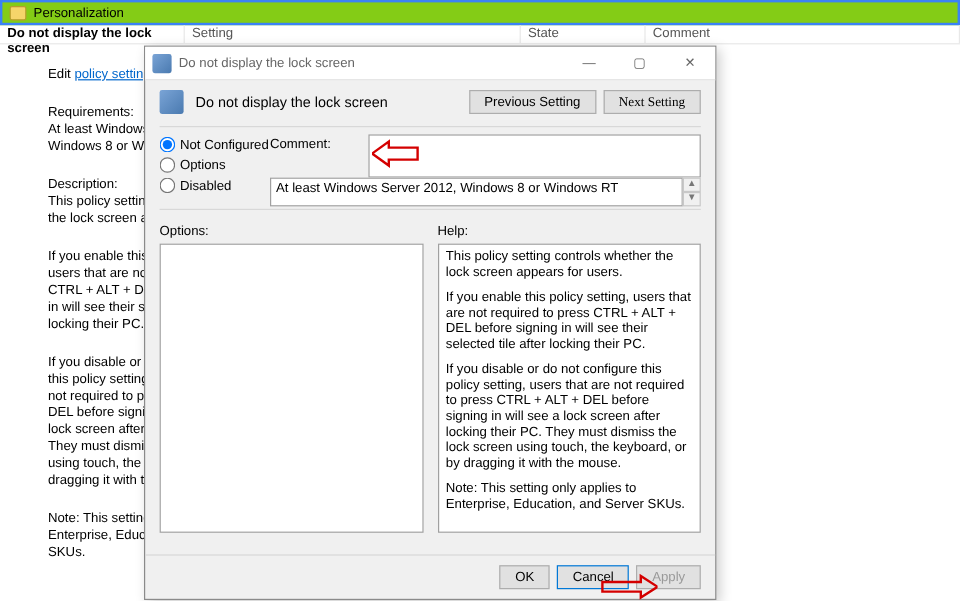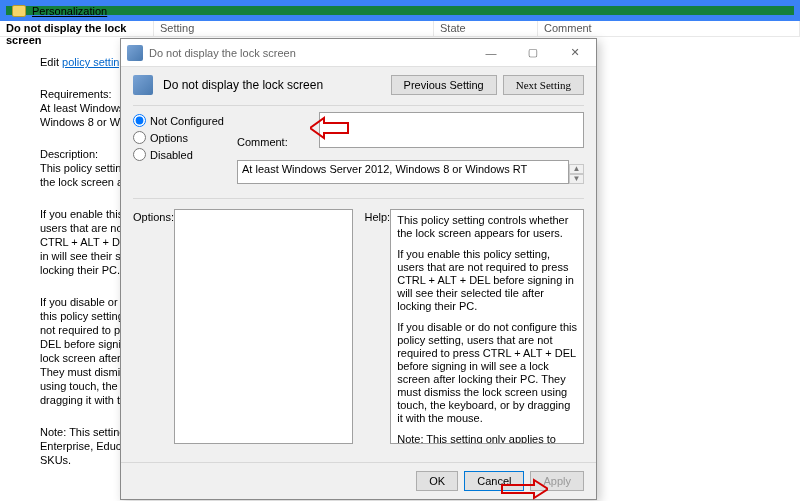--- a/index.html
+++ b/index.html
@@ -1,18 +1,18 @@
 <!DOCTYPE html>
 <html><head>
 <meta charset="utf-8">
 <style>
 * { box-sizing: border-box; font-family: "Segoe UI", Tahoma, sans-serif; font-size: 11px; }
 body { margin: 0; background: #fff; color: #000; width: 800px; height: 501px; overflow: hidden; position: relative; }
 .bg { position: absolute; inset: 0; background: #fff; }
-.bg-header { height: 21px; background: #15803d; border: 6px solid #3b82f6; display: flex; align-items: center; padding-left: 6px; text-decoration: underline; }
+.bg-header { height: 21px; background: #84cc16; border: 2px solid #3b82f6; display: flex; align-items: center; padding-left: 6px; }
 .bg-header .folder { width: 14px; height: 12px; background: #f5d56a; border: 1px solid #b89b2e; border-radius: 2px; margin-right: 6px; }
 .bg-cols { display: flex; color: #555; font-size: 11px; height: 16px; border-bottom: 1px solid #e8e8e8; }
 .bg-col { padding: 1px 6px; border-right: 1px solid #e8e8e8; }
 .bg-body { padding: 0 6px 0 8px; line-height: 14px; width: 220px; }
 .bg-body a { color: #0066cc; }
 .bg-section { margin-top: 18px; padding-left: 32px; }
 
 .dialog { position: absolute; left: 120px; top: 38px; width: 477px; height: 462px; background: #f0f0f0; border: 1px solid #8a8a8a; box-shadow: 3px 3px 10px rgba(0,0,0,0.2); display: flex; flex-direction: column; }
 .titlebar { height: 28px; background: #fff; display: flex; align-items: center; padding: 0 6px; border-bottom: 1px solid #e0e0e0; }
 .titlebar .ticon { width: 16px; height: 16px; background: linear-gradient(135deg,#7aa4d6,#4a7ab0); border-radius: 2px; margin-right: 6px; }
@@ -23,34 +23,34 @@
 .row1 { display: flex; align-items: center; padding: 8px 12px; }
 .row1 .ricon { width: 20px; height: 20px; background: linear-gradient(135deg,#7aa4d6,#4a7ab0); border-radius: 2px; margin-right: 10px; }
 .row1 .rtitle { flex: 1; font-size: 12px; }
 .btn { background: #e1e1e1; border: 1px solid #adadad; padding: 3px 12px; cursor: default; font-size: 11px; }
 .btn.default { border: 1px solid #0078d7; }
 .btn.disabled { color: #999; }
 .row1 .btn + .btn { margin-left: 6px; font-family: Liberation Serif, serif; }
 
 .hr { border-top: 1px solid #d8d8d8; margin: 2px 12px 6px; }
 
-.row2 { display: flex; padding: 0 12px; gap: 12px; }
+.row2 { display: flex; padding: 0 12px; gap: 0; }
 .radios { width: 92px; }
 .radio { display: flex; align-items: center; padding: 2px 0; }
 .radio input { margin: 0 4px 0 0; }
 .fieldcol { flex: 1; }
-.lblrow { display: flex; margin-bottom: 12px; align-items: flex-end; }
+.lblrow { display: flex; margin-bottom: 0; }
 .lbl { width: 82px; text-align: left; padding-top: 2px; }
 .txtarea { flex: 1; height: 36px; background: #fff; border: 1px solid #a0a0a0; resize: none; font-size: 11px; padding: 2px; }
 .supported { flex: 1; height: 24px; background: #fff; border: 1px solid #a0a0a0; font-size: 11px; padding: 2px 4px; overflow: hidden; }
 .scrlbtn { width: 15px; display: flex; flex-direction: column; }
 .sb { flex:1; background: #f0f0f0; border: 1px solid #c8c8c8; font-size: 8px; text-align: center; line-height: 8px; color: #777; }
 
 .row3 { display: flex; padding: 4px 12px 0; gap: 12px; }
-.col { flex: 1; display: flex; flex-direction: row; }
+.col { flex: 1; display: flex; flex-direction: column; }
 .colhdr { padding: 2px 0 4px; }
 .box { flex: 1; background: #fff; border: 1px solid #a0a0a0; padding: 4px 6px; overflow: auto; font-size: 11px; line-height: 13px; }
 .box p { margin: 0 0 8px 0; }
 
 .footer { display: flex; justify-content: flex-end; gap: 6px; padding: 8px 12px 8px; border-top: 1px solid #d8d8d8; margin-top: 18px; }
 
 .arrow { position: absolute; pointer-events: none; }
 .arrow.red1 { left: 310px; top: 115px; }
 .arrow.red2 { left: 500px; top: 478px; }
 .arrow svg { display: block; }

